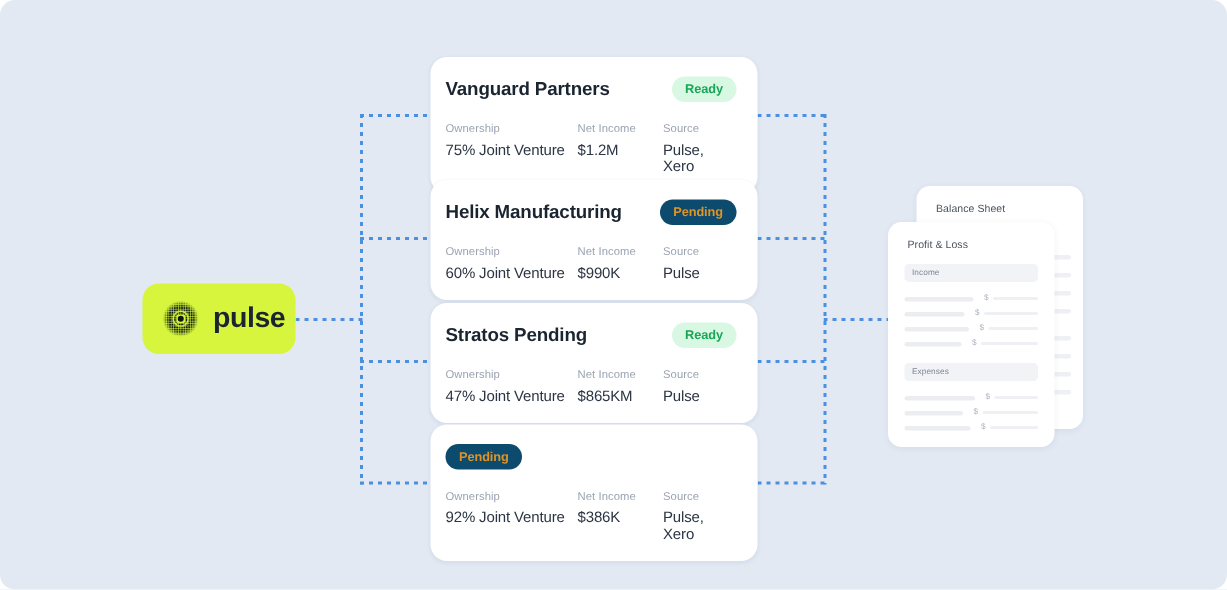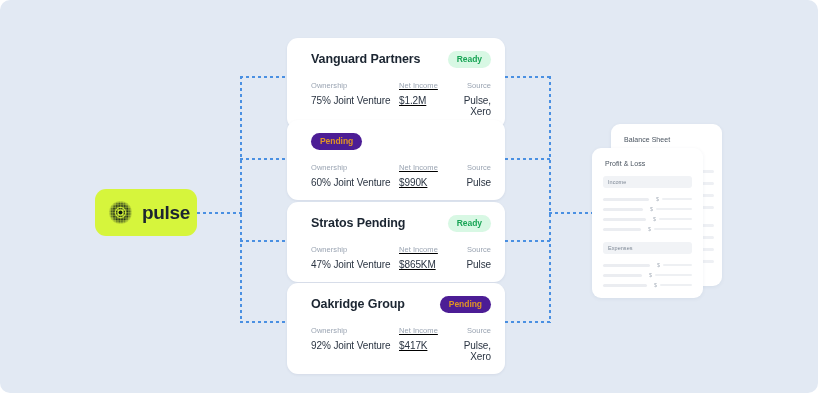--- a/index.html
+++ b/index.html
@@ -64,21 +64,21 @@
   }
 
   
   .card {
     position: absolute;
     left: 287px;
     width: 218px;
     background: #ffffff;
     border-radius: 11px;
     box-shadow: 0 1px 3px rgba(25,45,80,0.07);
-    padding: 13px 14px 12px 24px;
+    padding: 13px 14px 12px 10px;
   }
   .card-head {
     display: flex;
     align-items: center;
     justify-content: space-between;
     margin-bottom: 13px;
   }
   .card-title {
     font-size: 12.5px;
     font-weight: 600;
@@ -87,26 +87,26 @@
   }
   .badge {
     font-size: 8.5px;
     font-weight: 600;
     padding: 3px 9px 3.5px 9px;
     border-radius: 9px;
     letter-spacing: -0.05px;
     white-space: nowrap;
   }
   .badge.ready   { background: #d8f8e4; color: #19a556; }
-  .badge.pending { background: #4c1d95; color: #e09425; }
+  .badge.pending { background: #0c4a6e; color: #e09425; }
 
   .cols { display: flex; }
   .col-own { width: 88px; }
-  .col-net { width: 57px; text-decoration: underline; }
-  .col-src { flex: 1; text-align: right; }
+  .col-net { width: 57px; }
+  .col-src { flex: 1; }
 
   .col-label {
     font-size: 7.5px;
     color: #9aa4b2;
     margin-bottom: 5px;
     letter-spacing: 0.05px;
   }
   .col-value {
     font-size: 10px;
     color: #2b3543;
@@ -250,20 +250,21 @@
       </div>
       <div class="col-src">
         <div class="col-label">Source</div>
         <div class="col-value">Pulse, Xero</div>
       </div>
     </div>
   </div>
 
   <div class="card" style="top:120px;">
     <div class="card-head">
+      <span class="card-title">Helix Manufacturing</span>
       <span class="badge pending">Pending</span>
     </div>
     <div class="cols">
       <div class="col-own">
         <div class="col-label">Ownership</div>
         <div class="col-value">60% Joint Venture</div>
       </div>
       <div class="col-net">
         <div class="col-label">Net Income</div>
         <div class="col-value">$990K</div>
@@ -291,31 +292,30 @@
       </div>
       <div class="col-src">
         <div class="col-label">Source</div>
         <div class="col-value">Pulse</div>
       </div>
     </div>
   </div>
 
   <div class="card" style="top:283px;">
     <div class="card-head">
-      <span class="card-title">Oakridge Group</span>
       <span class="badge pending">Pending</span>
     </div>
     <div class="cols">
       <div class="col-own">
         <div class="col-label">Ownership</div>
         <div class="col-value">92% Joint Venture</div>
       </div>
       <div class="col-net">
         <div class="col-label">Net Income</div>
-        <div class="col-value">$417K</div>
+        <div class="col-value">$386K</div>
       </div>
       <div class="col-src">
         <div class="col-label">Source</div>
         <div class="col-value">Pulse, Xero</div>
       </div>
     </div>
   </div>
 
   <div class="doc doc-bs">
     <div class="doc-title">Balance Sheet</div>

